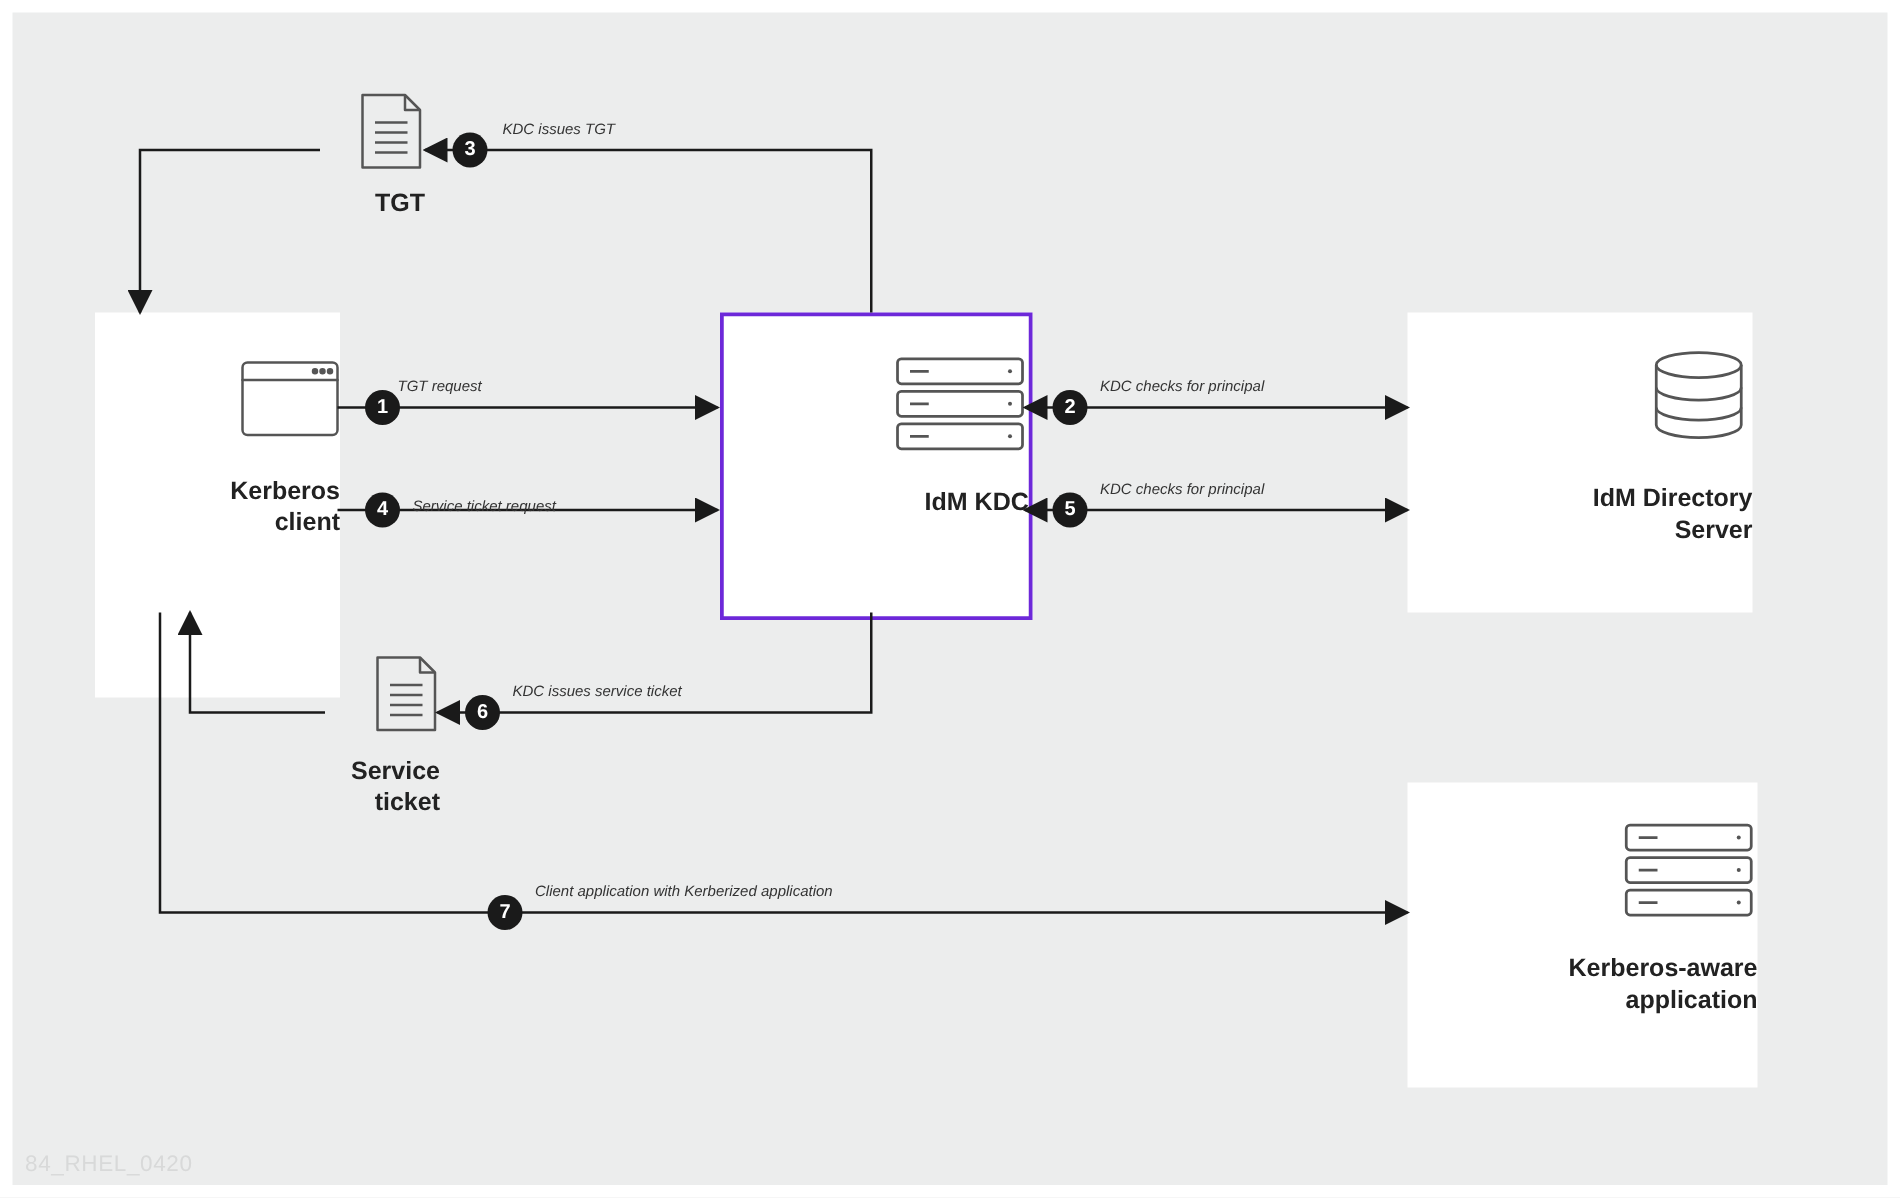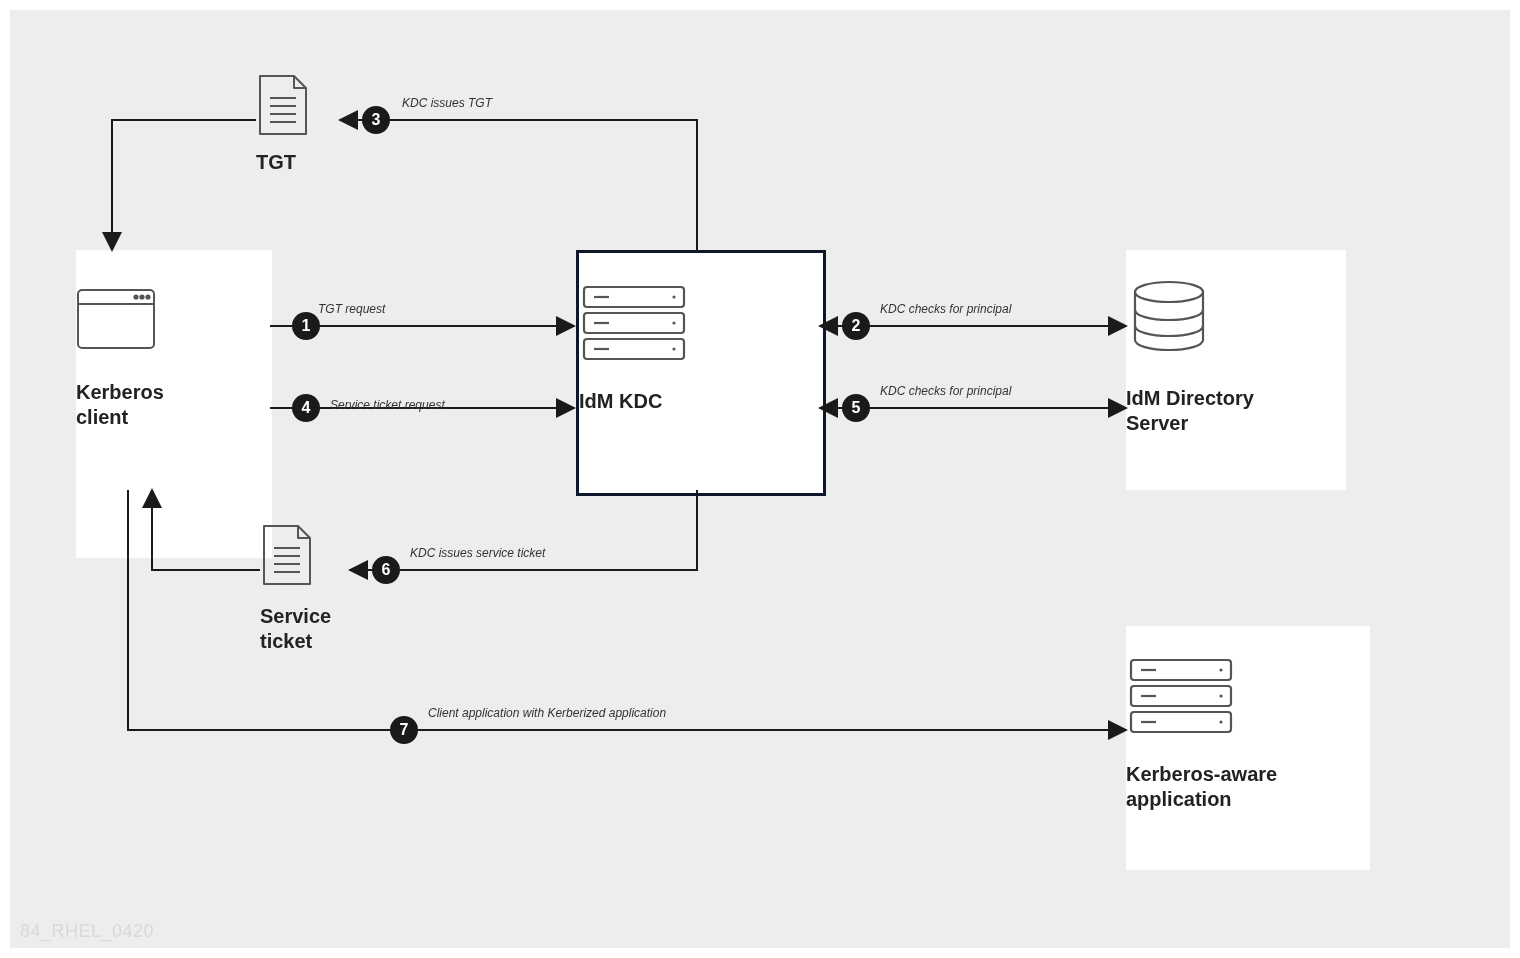--- a/index.html
+++ b/index.html
@@ -15,24 +15,24 @@
   position:absolute;
   left:10px;
   top:10px;
   width:1500px;
   height:938px;
   background:#eceded;
 }
 .box{
   position:absolute;
   background:#fff;
-  text-align:left;
+  text-align:right;
 }
 .box.kdc{
-  border:3px solid #0f172a;
+  border:3px solid #6d28d9;
 }
 .label{
   font-size:20px;
   font-weight:600;
   color:#222;
   line-height:1.25;
 }
 .badge{
   position:absolute;
   width:28px;height:28px;
@@ -132,32 +132,32 @@
       <line class="slot" x1="15" y1="14" x2="30" y2="14"></line>
       <line class="slot" x1="15" y1="40" x2="30" y2="40"></line>
       <line class="slot" x1="15" y1="66" x2="30" y2="66"></line>
       <circle class="dot" cx="95" cy="14" r="1.6"></circle>
       <circle class="dot" cx="95" cy="40" r="1.6"></circle>
       <circle class="dot" cx="95" cy="66" r="1.6"></circle>
     </svg>
     <div class="label" style="margin-top:22px">IdM KDC</div>
   </div>
 
-  <div class="box" style="left:1116px;top:240px;width:220px;height:240px">
+  <div class="box" style="left:1116px;top:240px;width:276px;height:240px">
     <svg class="ico-db" width="86" height="80" viewBox="0 0 86 80" style="margin-top:30px">
       <ellipse cx="43" cy="12" rx="34" ry="10"></ellipse>
       <path d="M9 12 V60 a34 10 0 0 0 68 0 V12"></path>
       <path d="M9 30 a34 10 0 0 0 68 0"></path>
       <path d="M9 46 a34 10 0 0 0 68 0"></path>
     </svg>
     <div class="label" style="margin-top:22px;white-space:pre-line">IdM Directory
 Server</div>
   </div>
 
-  <div class="box" style="left:1116px;top:616px;width:244px;height:244px">
+  <div class="box" style="left:1116px;top:616px;width:280px;height:244px">
     <svg class="ico-server" width="110" height="80" viewBox="0 0 110 80" style="margin-top:30px">
       <rect x="5" y="4" width="100" height="20"></rect>
       <rect x="5" y="30" width="100" height="20"></rect>
       <rect x="5" y="56" width="100" height="20"></rect>
       <line class="slot" x1="15" y1="14" x2="30" y2="14"></line>
       <line class="slot" x1="15" y1="40" x2="30" y2="40"></line>
       <line class="slot" x1="15" y1="66" x2="30" y2="66"></line>
       <circle class="dot" cx="95" cy="14" r="1.6"></circle>
       <circle class="dot" cx="95" cy="40" r="1.6"></circle>
       <circle class="dot" cx="95" cy="66" r="1.6"></circle>

